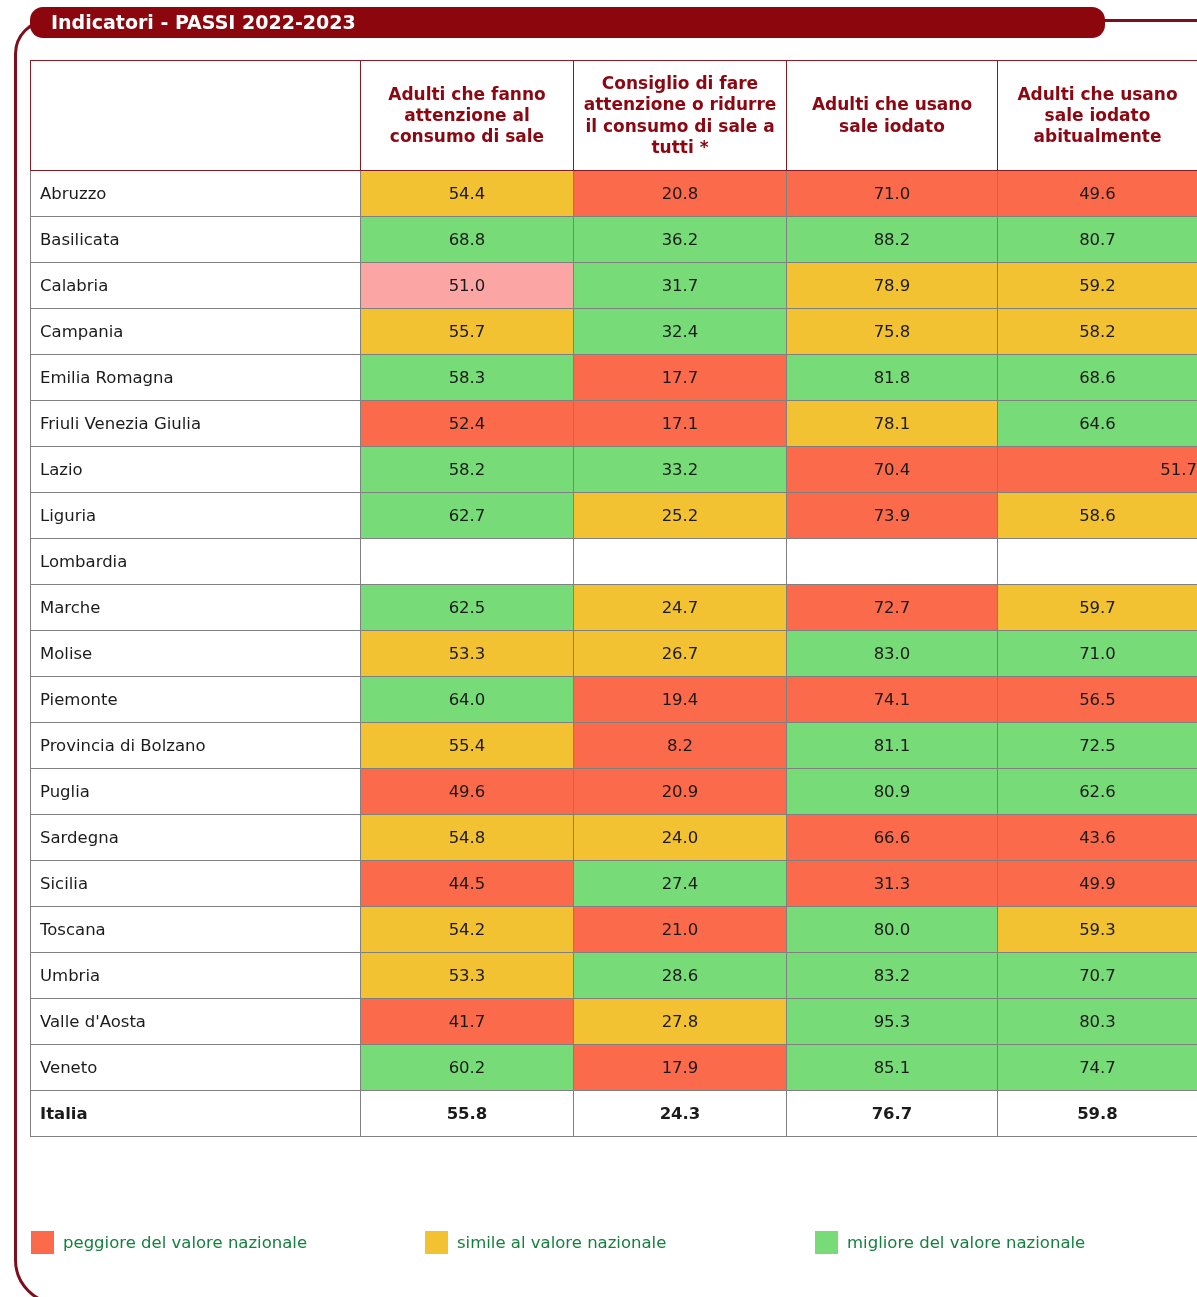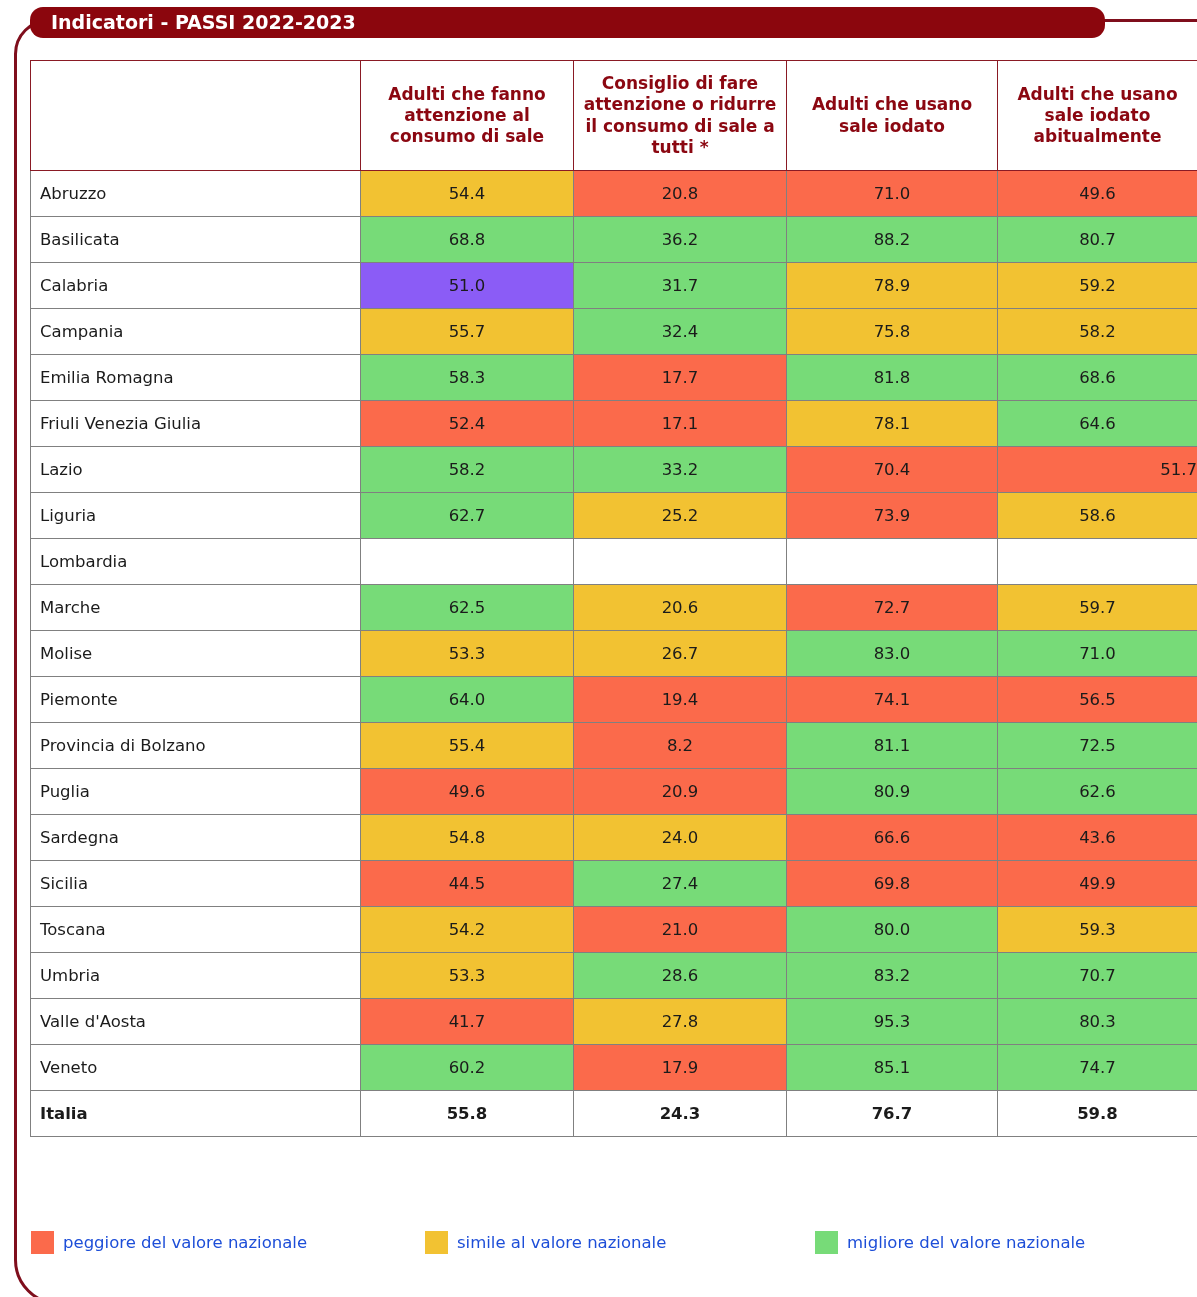--- a/index.html
+++ b/index.html
@@ -107,21 +107,21 @@
   .legend-item-better  { left: 815px; }
   .legend-swatch {
     width: 23px;
     height: 23px;
     display: inline-block;
     flex: 0 0 auto;
   }
   .legend-label {
     margin-left: 9px;
     font-size: 16.5px;
-    color: #1d4ed8;
+    color: #15803d;
     white-space: nowrap;
   }
 </style>
 </head>
 <body>
 
 <div class="page">
 
   <div class="outer-border"></div>
 
@@ -156,21 +156,21 @@
         </tr>
         <tr>
           <td class="region-cell">Basilicata</td>
           <td class="value-cell" style="background-color: rgb(119, 219, 120);">68.8</td>
           <td class="value-cell" style="background-color: rgb(119, 219, 120);">36.2</td>
           <td class="value-cell" style="background-color: rgb(119, 219, 120);">88.2</td>
           <td class="value-cell" style="background-color: rgb(119, 219, 120);">80.7</td>
         </tr>
         <tr>
           <td class="region-cell">Calabria</td>
-          <td class="value-cell" style="background-color: #8b5cf6; margin-top: 6px;">51.0</td>
+          <td class="value-cell" style="background-color: #fca5a5; margin-top: 6px;">51.0</td>
           <td class="value-cell" style="background-color: rgb(119, 219, 120);">31.7</td>
           <td class="value-cell" style="background-color: rgb(242, 194, 50);">78.9</td>
           <td class="value-cell" style="background-color: rgb(242, 194, 50);">59.2</td>
         </tr>
         <tr>
           <td class="region-cell">Campania</td>
           <td class="value-cell" style="background-color: rgb(242, 194, 50);">55.7</td>
           <td class="value-cell" style="background-color: rgb(119, 219, 120);">32.4</td>
           <td class="value-cell" style="background-color: rgb(242, 194, 50);">75.8</td>
           <td class="value-cell" style="background-color: rgb(242, 194, 50);">58.2</td>
@@ -206,21 +206,21 @@
         <tr>
           <td class="region-cell">Lombardia</td>
           <td class="value-cell"></td>
           <td class="value-cell"></td>
           <td class="value-cell"></td>
           <td class="value-cell"></td>
         </tr>
         <tr>
           <td class="region-cell">Marche</td>
           <td class="value-cell" style="background-color: rgb(119, 219, 120);">62.5</td>
-          <td class="value-cell" style="background-color: rgb(242, 194, 50);">20.6</td>
+          <td class="value-cell" style="background-color: rgb(242, 194, 50);">24.7</td>
           <td class="value-cell" style="background-color: rgb(251, 106, 75);">72.7</td>
           <td class="value-cell" style="background-color: rgb(242, 194, 50); margin-left: 26px;">59.7</td>
         </tr>
         <tr>
           <td class="region-cell">Molise</td>
           <td class="value-cell" style="background-color: rgb(242, 194, 50);">53.3</td>
           <td class="value-cell" style="background-color: rgb(242, 194, 50);">26.7</td>
           <td class="value-cell" style="background-color: rgb(119, 219, 120);">83.0</td>
           <td class="value-cell" style="background-color: rgb(119, 219, 120);">71.0</td>
         </tr>
@@ -249,21 +249,21 @@
           <td class="region-cell">Sardegna</td>
           <td class="value-cell" style="background-color: rgb(242, 194, 50);">54.8</td>
           <td class="value-cell" style="background-color: rgb(242, 194, 50);">24.0</td>
           <td class="value-cell" style="background-color: rgb(251, 106, 75);">66.6</td>
           <td class="value-cell" style="background-color: rgb(251, 106, 75);">43.6</td>
         </tr>
         <tr>
           <td class="region-cell">Sicilia</td>
           <td class="value-cell" style="background-color: rgb(251, 106, 75);">44.5</td>
           <td class="value-cell" style="background-color: rgb(119, 219, 120);">27.4</td>
-          <td class="value-cell" style="background-color: rgb(251, 106, 75);">69.8</td>
+          <td class="value-cell" style="background-color: rgb(251, 106, 75);">31.3</td>
           <td class="value-cell" style="background-color: rgb(251, 106, 75);">49.9</td>
         </tr>
         <tr>
           <td class="region-cell">Toscana</td>
           <td class="value-cell" style="background-color: rgb(242, 194, 50);">54.2</td>
           <td class="value-cell" style="background-color: rgb(251, 106, 75);">21.0</td>
           <td class="value-cell" style="background-color: rgb(119, 219, 120);">80.0</td>
           <td class="value-cell" style="background-color: rgb(242, 194, 50);">59.3</td>
         </tr>
         <tr>

